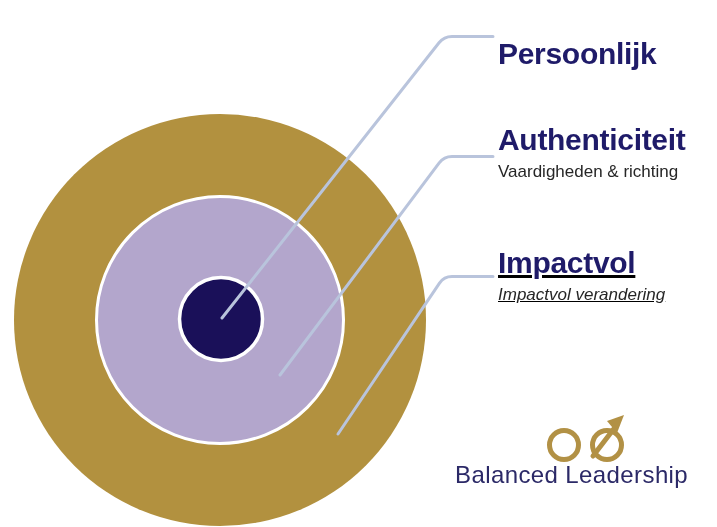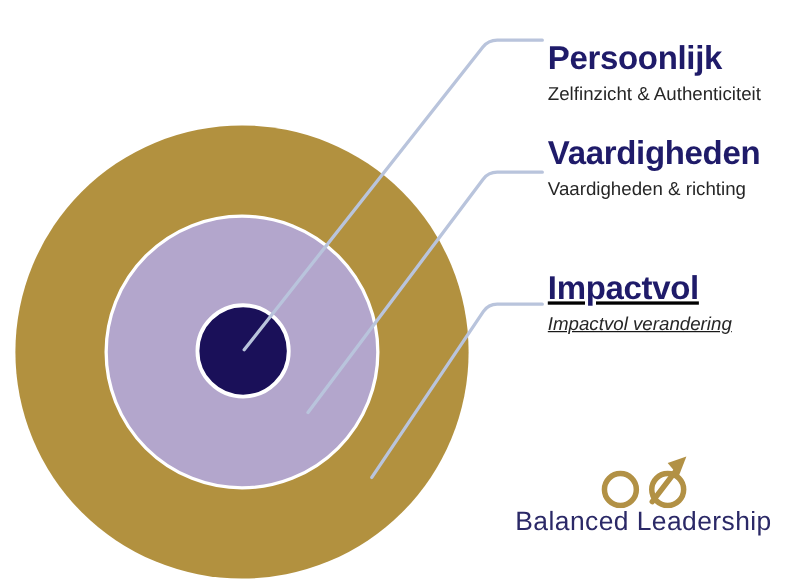--- a/index.html
+++ b/index.html
@@ -40,21 +40,20 @@
     white-space: nowrap;
   }
   #label-persoonlijk   { top: 5px; margin-top: 32px; }
   #label-professioneel { top: 123px; }
   #label-impactvol     { top: 246px; text-decoration: underline; }
   #label-impactvol .subtitle { font-style: italic; }
   .logo {
     position: absolute;
     left: 455px; top: 402px;
     width: 260px;
-    text-align: center;
   }
   .logo-icon-svg {
     display: block;
     margin: 0 auto;
     width: 90px; height: 60px;
   }
   .logo-text {
     margin-top: -1px;
     font-size: 24px;
     font-weight: 500;
@@ -76,25 +75,24 @@
 
     <circle cx="221" cy="319" r="41.5" stroke="#FFFFFF" stroke-width="3.5" fill="#1A1059"></circle>
 
     <path d="M493 36.5 L452 36.5 Q444 36.5 439 42.8 L222 318" fill="none" stroke-width="3" stroke-linecap="round" stroke="#B9C4DC"></path>
     <path d="M493 156.5 L452 156.5 Q444 156.5 439.2 162.9 L280 375" fill="none" stroke-width="3" stroke-linecap="round" stroke="#B9C4DC"></path>
     <path d="M493 276.5 L452 276.5 Q444 276.5 439.5 283.1 L338 434" fill="none" stroke-width="3" stroke-linecap="round" stroke="#B9C4DC"></path>
   </svg>
 
   <div class="label-block" id="label-persoonlijk">
     <div class="title">Persoonlijk</div>
-    <div class="subtitle">Zelfinzicht &amp; Authenticiteit</div>
   </div>
 
   <div class="label-block" id="label-professioneel">
-    <div class="title">Vaardigheden</div>
+    <div class="title">Authenticiteit</div>
     <div class="subtitle">Vaardigheden &amp; richting</div>
   </div>
 
   <div class="label-block" id="label-impactvol">
     <div class="title">Impactvol</div>
     <div class="subtitle">Impactvol verandering</div>
   </div>
 
   <div class="logo">
     <svg class="logo-icon-svg" viewBox="0 0 90 60" xmlns="http://www.w3.org/2000/svg">

